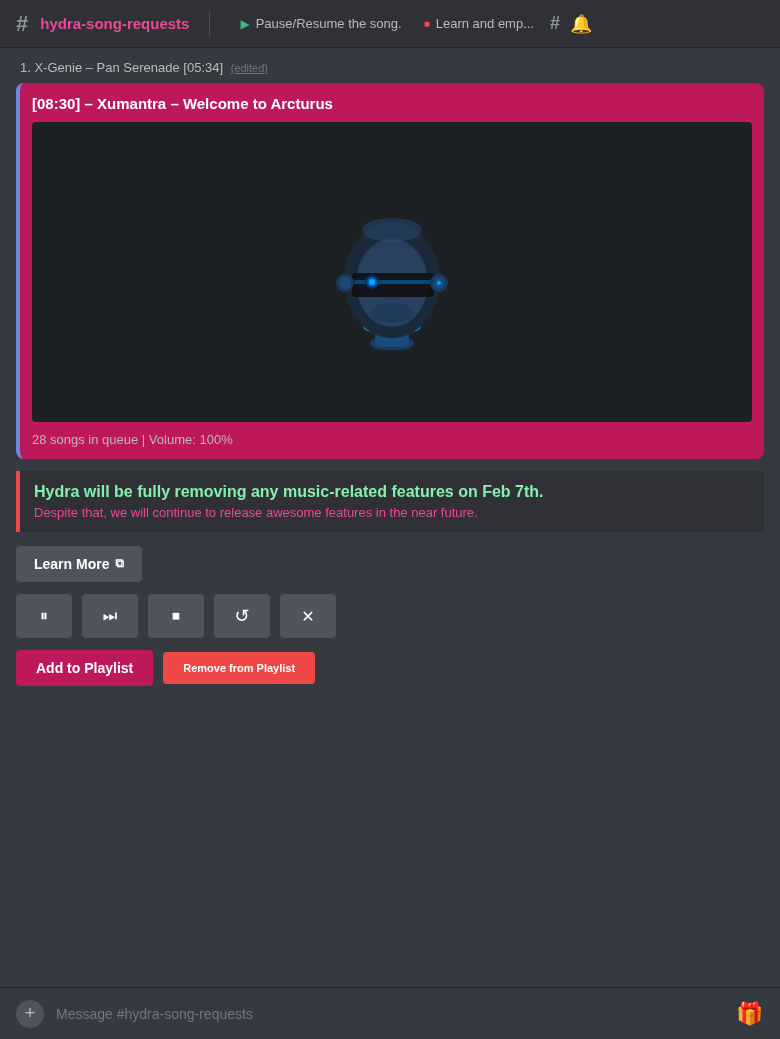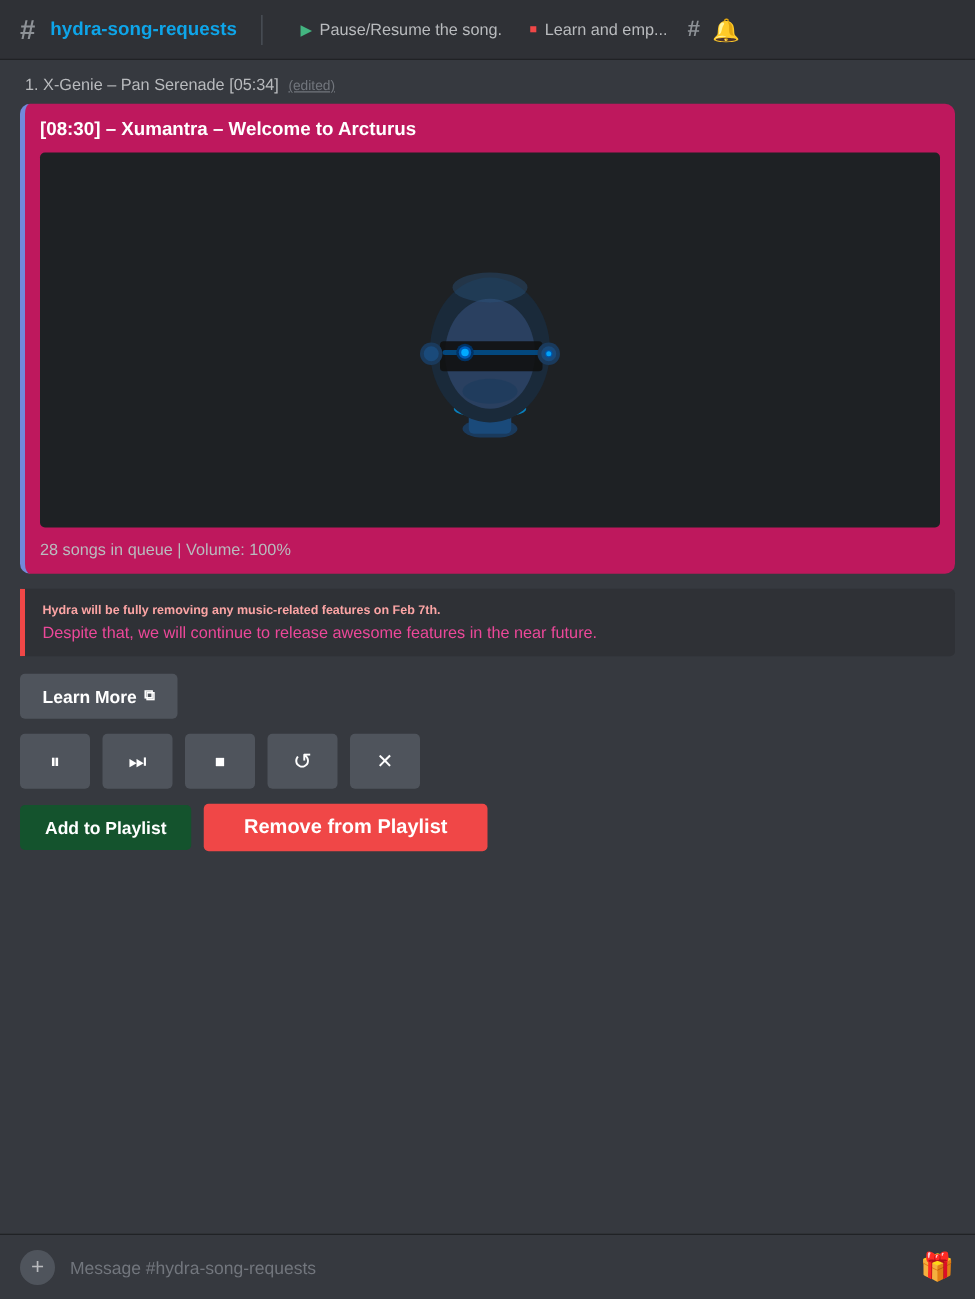--- a/index.html
+++ b/index.html
@@ -24,21 +24,21 @@
       gap: 12px;
     }
     .channel-hash {
       font-size: 22px;
       color: #8e9297;
       font-weight: bold;
     }
     .channel-name {
       font-size: 15px;
       font-weight: 700;
-      color: #0ea5e9;
+      color: #ec4899;
     }
     .top-bar-divider {
       width: 1px;
       height: 24px;
       background: #4f545c;
       margin: 0 8px;
     }
     .top-bar-actions {
       display: flex;
       align-items: center;
@@ -124,23 +124,23 @@
 
     
     .announcement {
       background: #2f3136;
       border-left: 4px solid #f04747;
       padding: 12px 14px;
       margin-bottom: 14px;
       border-radius: 0 4px 4px 0;
     }
     .announcement-text-bold {
-      font-size: 10px;
-      font-weight: 700;
-      color: #fca5a5;
+      font-size: 16px;
+      font-weight: 700;
+      color: #86efac;
       margin-bottom: 4px;
     }
     .announcement-text {
       font-size: 13px;
       color: #ec4899;
     }
 
     
     .controls-area {
       display: flex;
@@ -186,36 +186,36 @@
       justify-content: center;
     }
 
     
     .playlist-row {
       display: flex;
       gap: 10px;
       align-items: center;
     }
     .btn-add-playlist {
-      background: #14532d;
+      background: #be185d;
       border: none;
       color: #ffffff;
       font-size: 14px;
       font-weight: 700;
       padding: 10px 20px;
       border-radius: 4px;
       cursor: pointer;
     }
     .btn-remove-playlist {
       background: #f04747;
       border: none;
       color: #ffffff;
-      font-size: 16px;
-      font-weight: 700;
-      padding: 10px 32px;
+      font-size: 11px;
+      font-weight: 700;
+      padding: 10px 20px;
       border-radius: 4px;
       cursor: pointer;
     }
 
     
     .bottom-bar {
       position: absolute;
       bottom: 0;
       left: 0;
       right: 0;

